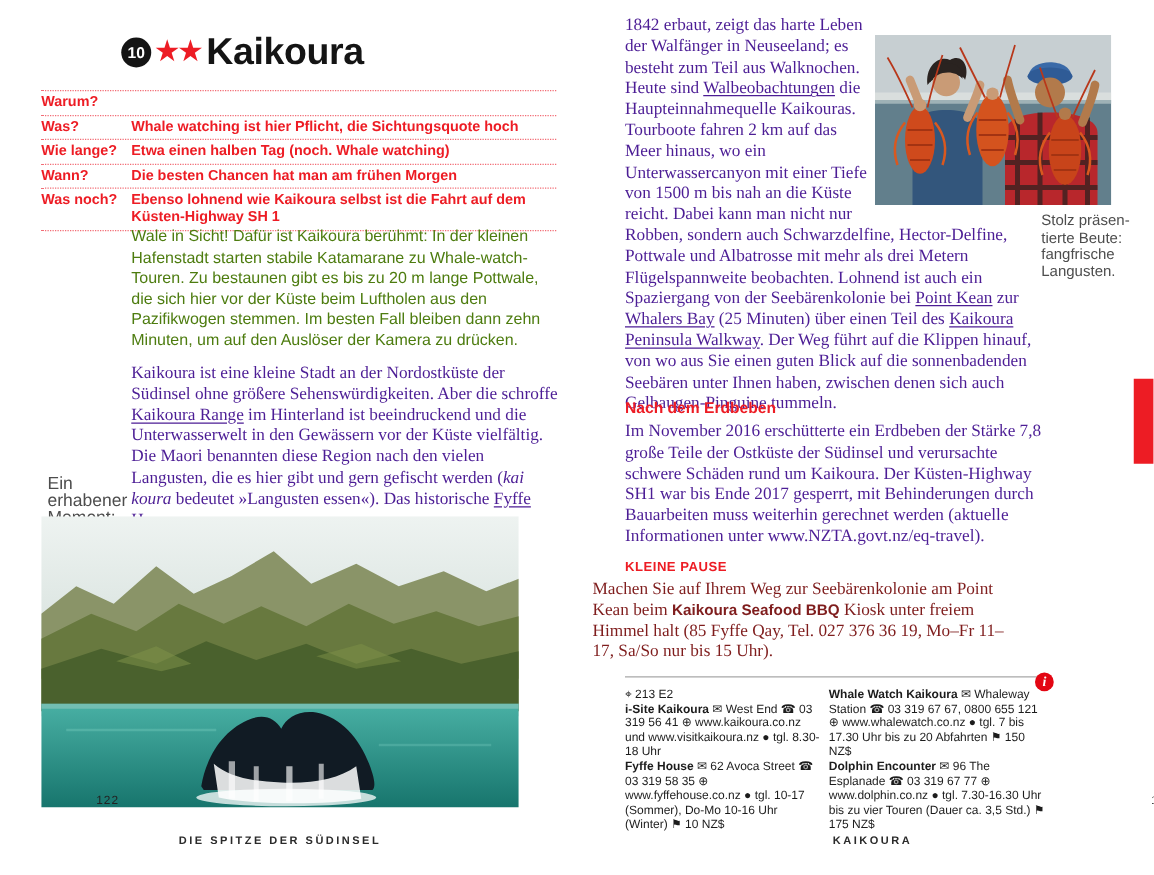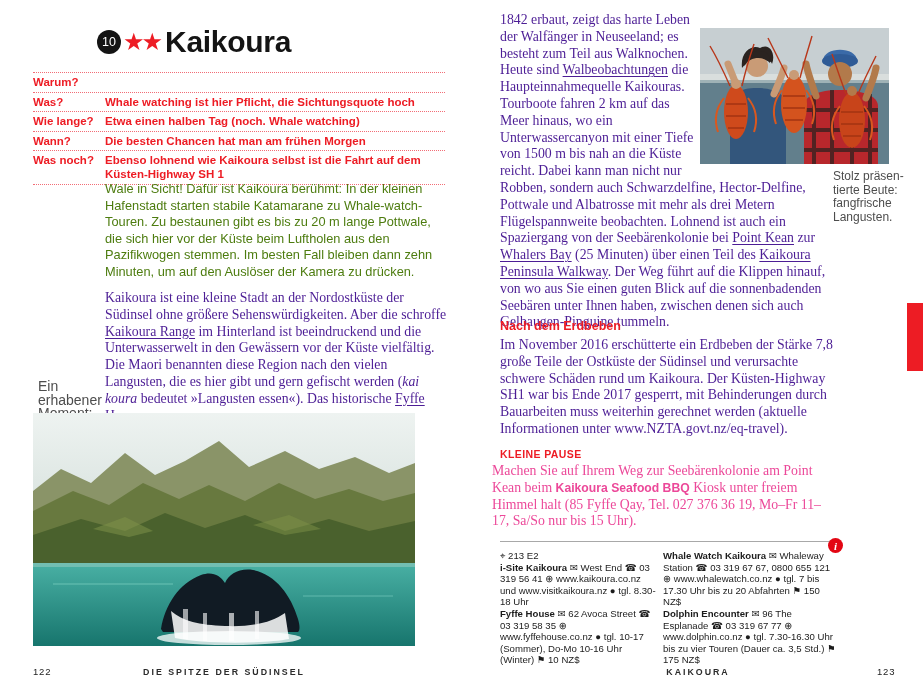--- a/index.html
+++ b/index.html
@@ -2,21 +2,21 @@
 <html><head>
 <meta charset="utf-8">
 <style>
   * { margin:0; padding:0; box-sizing:border-box; }
   body { background:#fff; font-family:"Liberation Sans", sans-serif; }
   .sheet { position:relative; width:923px; height:700px; background:#ffffff; overflow:hidden; }
 
   
   .title-row { position:absolute; left:97px; top:25px; display:flex; align-items:center; }
   .num-badge { width:24px; height:24px; border-radius:50%; background:#141414; color:#fff;
-               font-weight:normal; font-size:12.5px; display:flex; align-items:center; justify-content:center; }
+               font-weight:bold; font-size:12.5px; display:flex; align-items:center; justify-content:center; }
   .title-stars { color:#ed1c24; font-size:24px; letter-spacing:-3px; margin-left:2px; line-height:1; }
   .page-title { font-size:30px; font-weight:bold; color:#141414; margin-left:5px; letter-spacing:-0.3px; }
 
   .qa-table { position:absolute; left:33px; top:72px; width:412px; border-top:1px dotted #f26d76; }
   .qa-row { display:flex; border-bottom:1px dotted #f26d76; padding:2px 0 2.5px 0; }
   .qa-label { width:72px; flex:0 0 72px; color:#ed1c24; font-weight:bold; font-size:11.5px; line-height:14px; }
   .qa-value { flex:1; color:#ed1c24; font-weight:bold; font-size:11.5px; line-height:14px; }
 
   .intro-para { position:absolute; left:105px; top:181px; width:342px; font-size:12.8px;
                 line-height:16.6px; color:#4d7c0f; }
@@ -34,36 +34,36 @@
                   line-height:13.6px; color:#4d4d4d; white-space:pre-line; }
 
   
   .right-body { position:absolute; left:500px; top:12px; width:336px; }
   .photo-spacer { float:right; width:142px; height:152px; }
 
   .section-head { position:absolute; left:500px; color:#ed1c24; font-weight:bold; }
   .erdbeben-head { top:319px; font-size:12.5px; }
   .erdbeben-text { position:absolute; left:500px; top:337px; width:336px; }
   .pause-head { top:448px; font-size:10.5px; letter-spacing:0.4px; }
-  .pause-text { position:absolute; left:492px; top:463px; width:336px; color:#ec4899; }
+  .pause-text { position:absolute; left:474px; top:463px; width:336px; color:#7f1d1d; }
   .pause-bold { font-family:"Liberation Sans", sans-serif; font-weight:bold; font-size:12.2px; }
 
   .contact-rule { position:absolute; left:500px; top:541px; width:330px; border-top:1px solid #a8a8a8; }
   .info-icon { position:absolute; left:828px; top:538px; width:15px; height:15px; border-radius:50%;
                background:#e30613; color:#fff; font-family:"Liberation Serif", serif; font-style:italic;
                font-weight:bold; font-size:11px; display:flex; align-items:center; justify-content:center; }
 
   .contact-col { position:absolute; top:550px; font-size:9.6px; line-height:11.6px; color:#1c1c1c;
                  overflow-wrap:break-word; }
   .contact-col-1 { left:500px; width:158px; }
   .contact-col-2 { left:663px; width:175px; }
   .contact-entry b { font-weight:bold; }
 
   
-  .footer-num { position:absolute; top:666px; font-size:9.5px; color:#222; letter-spacing:0.8px; }
+  .footer-num { position:absolute; top:635px; font-size:9.5px; color:#222; letter-spacing:0.8px;margin-left:44px; }
   .footer-num-left { left:33px; }
   .footer-num-right { left:877px; }
   .footer-title { position:absolute; top:667px; font-size:8.8px; letter-spacing:2px; color:#2b2b2b;
                   text-align:center; font-weight:bold; }
   .footer-title-left { left:33px; width:382px; }
   .footer-title-right { left:530px; width:336px; }
 
   .edge-tab { position:absolute; left:907px; top:303px; width:16px; height:68px; background:#ed1c24; }
 </style>
 </head>

